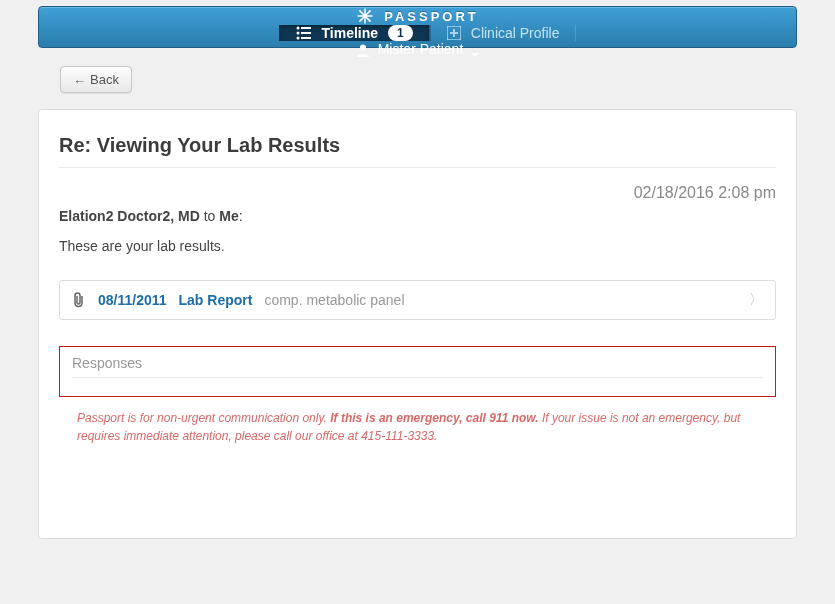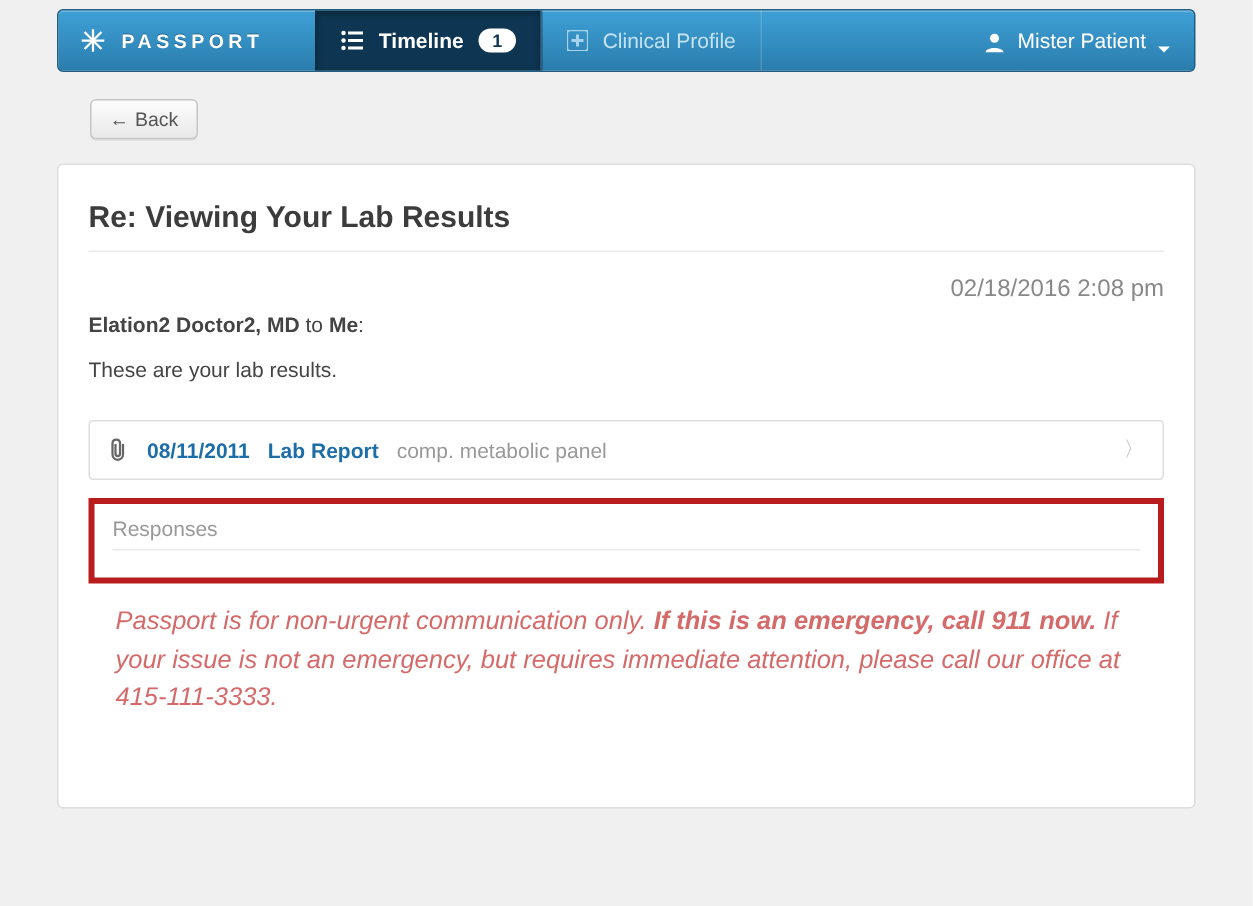--- a/index.html
+++ b/index.html
@@ -13,20 +13,21 @@
     .topbar {
       margin: 6px 38px 0 38px;
       height: 42px;
       background: linear-gradient(to bottom, #3fa0d6, #2a7dad);
       border-radius: 4px;
       border: 1px solid #1f5f85;
       display: flex;
       align-items: center;
       color: #fff;
       box-shadow: inset 0 1px 0 rgba(255,255,255,0.25);
+      flex-direction: column;
     }
     .logo-area {
       display: flex;
       align-items: center;
       padding: 0 14px;
       gap: 10px;
     }
     .logo-text {
       font-size: 13px;
       font-weight: bold;
@@ -137,22 +138,22 @@
       align-items: center;
       gap: 12px;
       font-size: 14px;
       cursor: pointer;
     }
     .attachment .date { color: #1d6da8; font-weight: bold; }
     .attachment .type { color: #1d6da8; font-weight: bold; }
     .attachment .desc { color: #999; }
     .attachment .chev { color: #bbb; margin-left: auto; font-size: 14px; }
     .responses-box {
-      margin-top: 12px;
-      border: 4px solid #b91c1c;
+      margin-top: 26px;
+      border: 1px solid #b91c1c;
       padding: 8px 12px 18px 12px;
     }
     .responses-label {
       font-size: 14px;
       color: #999;
       padding-bottom: 6px;
       border-bottom: 1px solid #eaeaea;
     }
     .reply-input {
       width: 100%;
@@ -160,21 +161,21 @@
       border: 1px solid #ddd;
       border-radius: 0;
       padding: 8px 10px;
       font-size: 14px;
       color: #555;
       font-family: inherit;
     }
     .reply-input::placeholder { color: #aaa; }
     .disclaimer {
       margin-top: 12px;
-      font-size: 17px;
+      font-size: 12px;
       font-style: italic;
       color: #d46a6a;
       line-height: 1.5;
       padding: 0 18px;
     }
     .disclaimer .bold { font-weight: bold; }
     svg { display: block; }
   </style>
 </head>
 <body>

